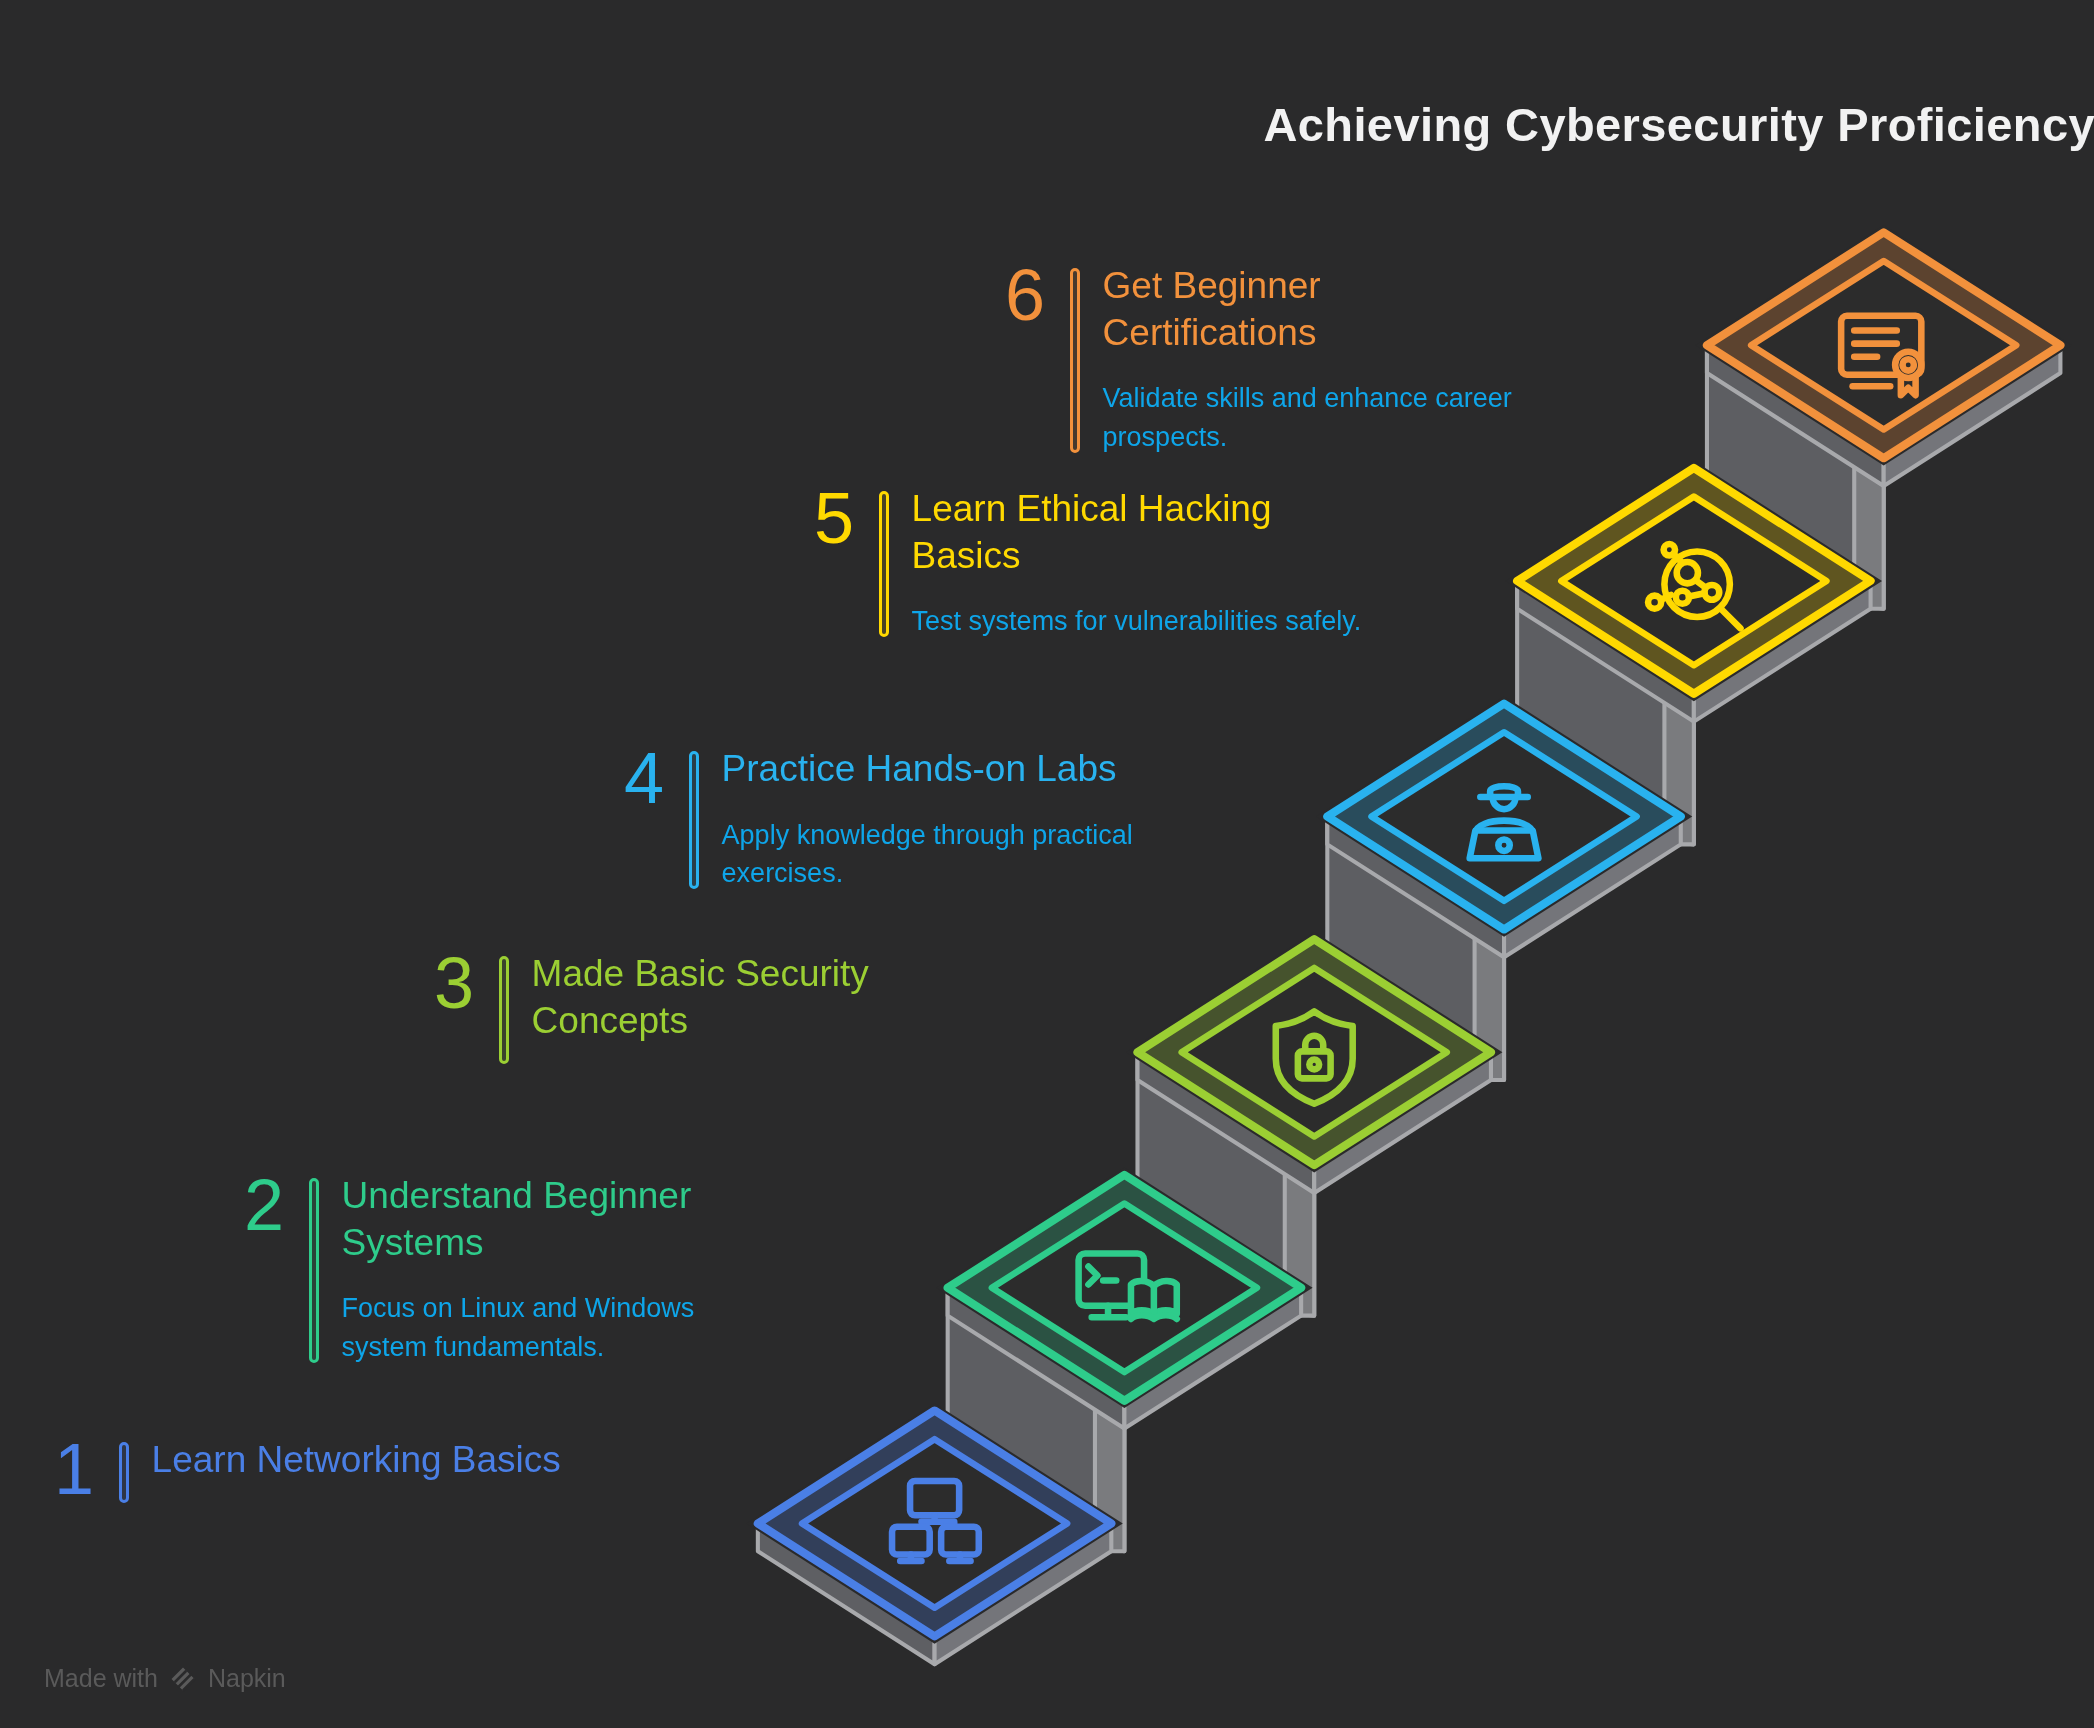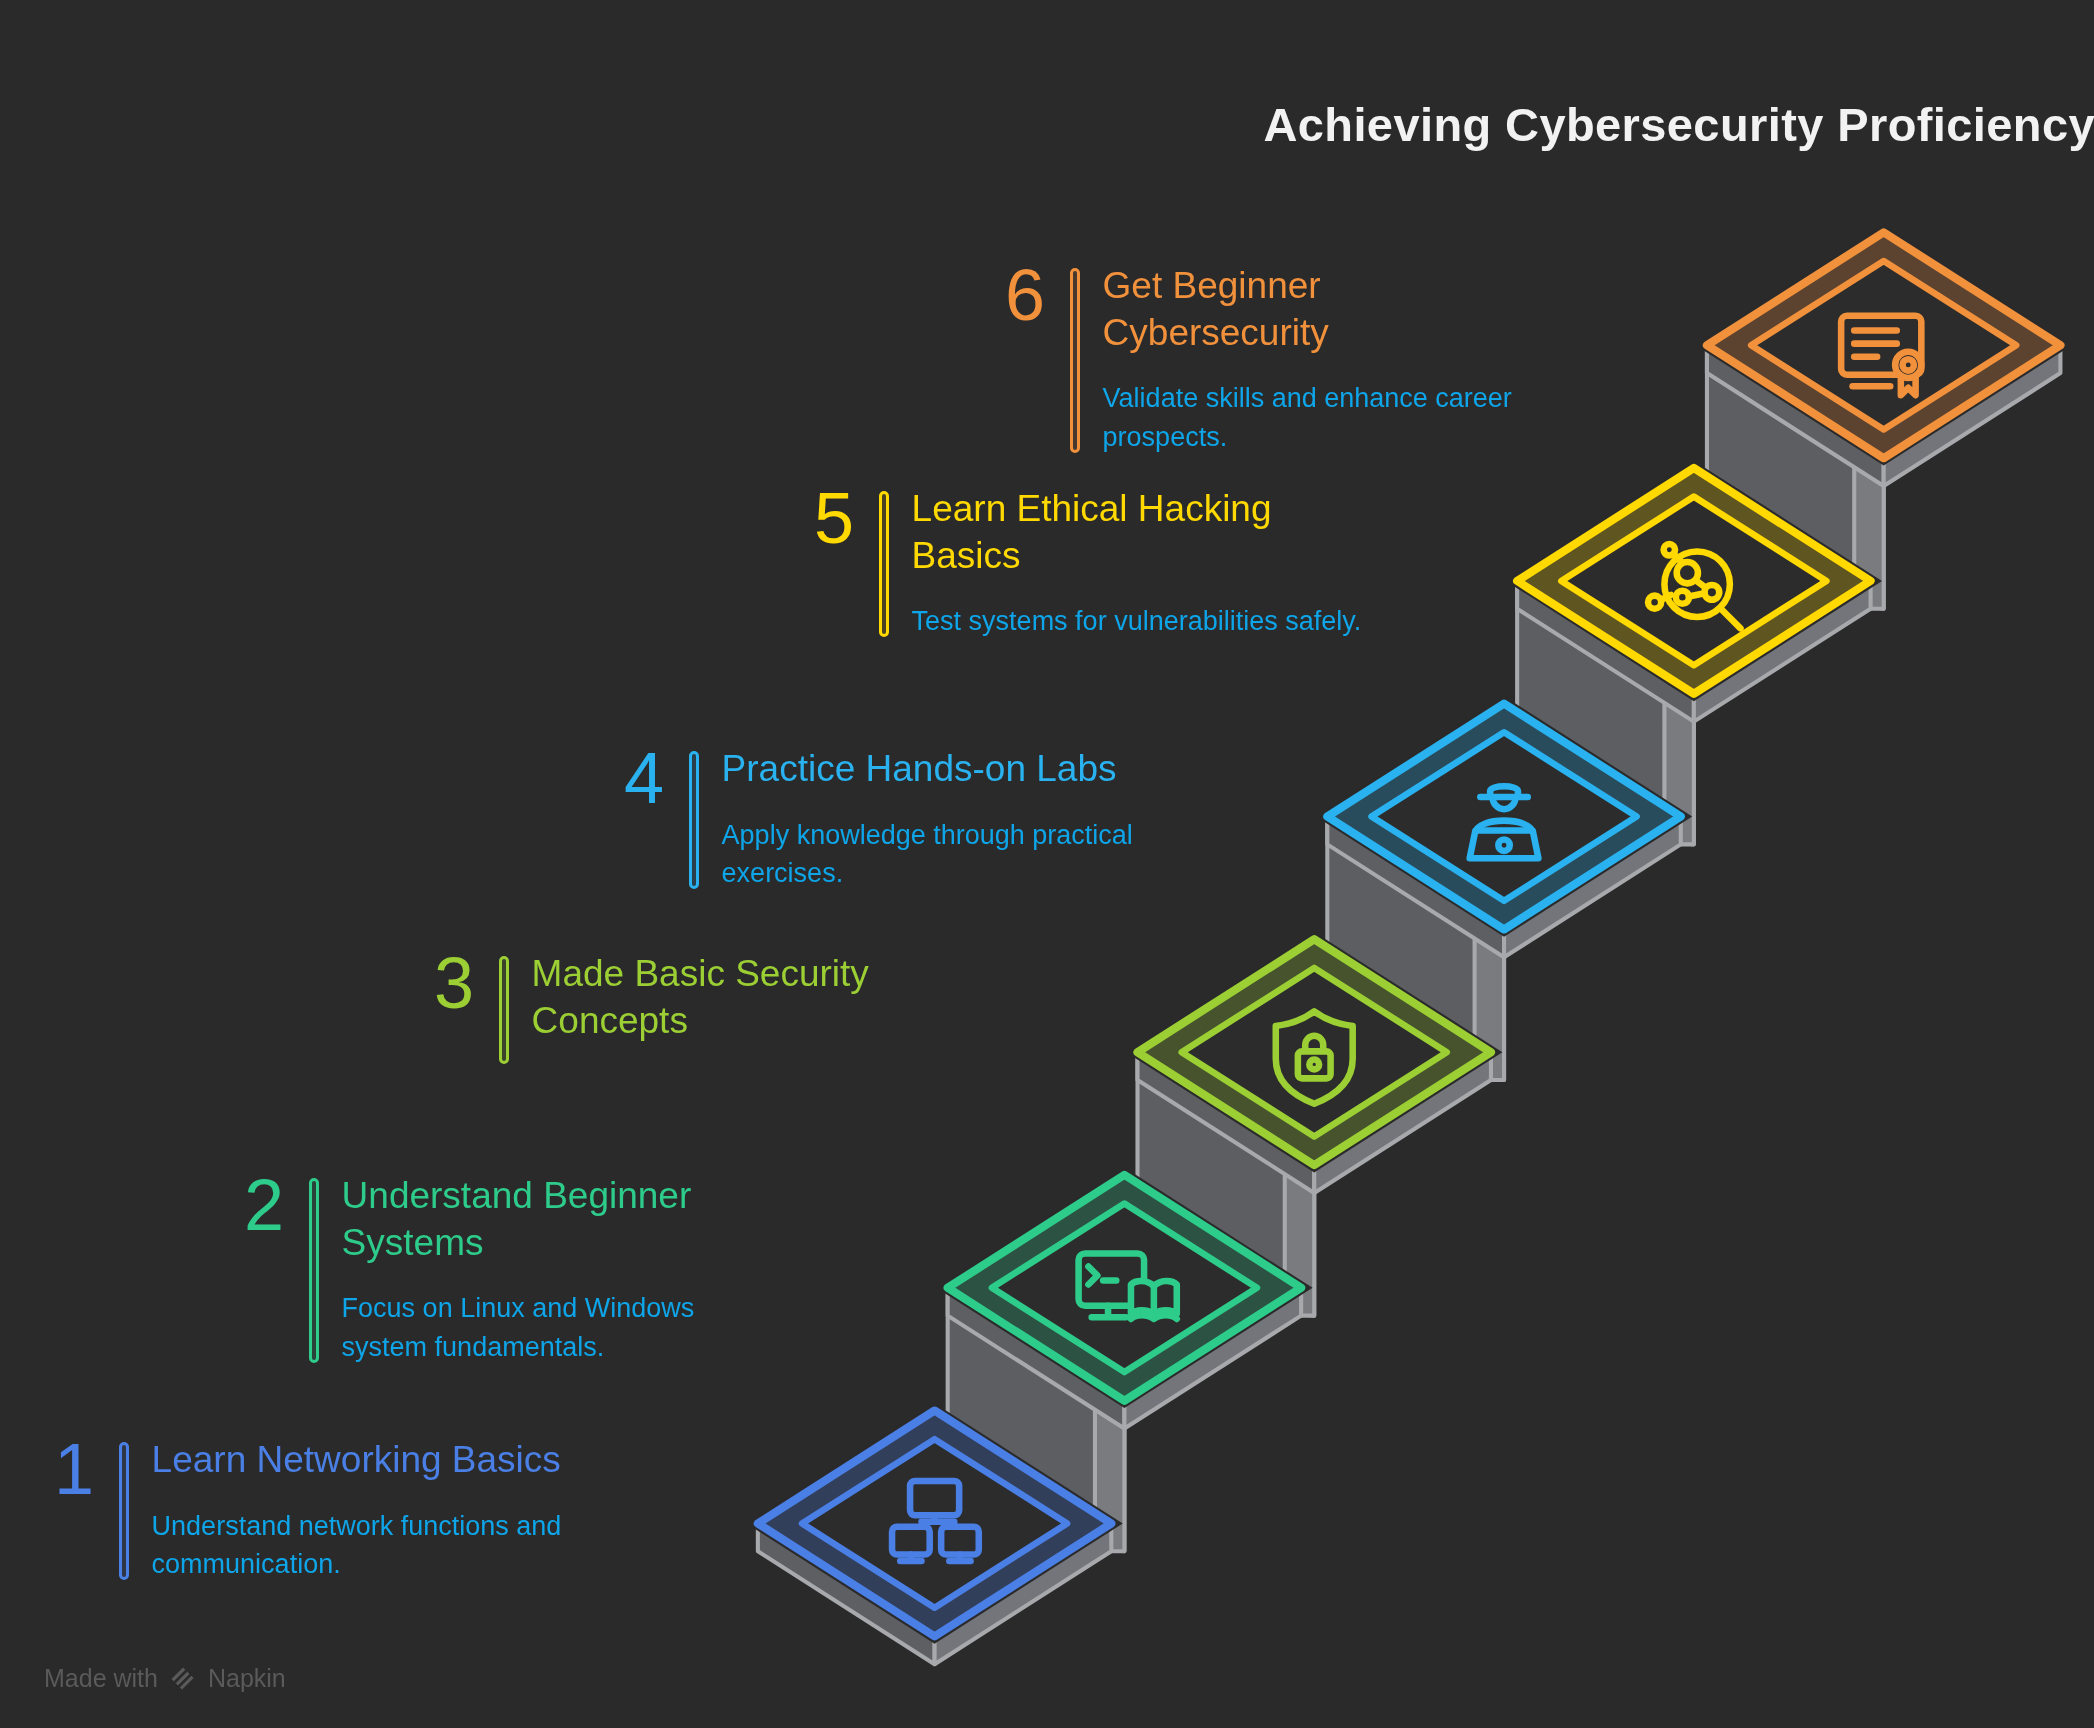--- a/index.html
+++ b/index.html
@@ -127,21 +127,20 @@
         </g>
       </g>
     </svg>
   <h1 class="page-title">Achieving Cybersecurity Proficiency</h1>
   <div id="steps-layer">
       <div class="step" style="left: 47px; top: 1437px;">
     <div class="num" style="color:#4a7fe6">1</div>
     <div class="bar" style="border-color:#4a7fe6;background:rgba(74,127,230,0.15)"></div>
     <div class="txt">
       <div class="stitle" style="color:#4a7fe6;max-width:573px">Learn Networking Basics</div>
-      <div class="sdesc" style="max-width:491px">Understand network functions and communication.</div>
     </div>
       </div>
       <div class="step" style="left: 237px; top: 1173px;">
     <div class="num" style="color:#2ecc8b">2</div>
     <div class="bar" style="border-color:#2ecc8b;background:rgba(46,204,139,0.15)"></div>
     <div class="txt">
       <div class="stitle" style="color:#2ecc8b;max-width:393px">Understand Beginner Systems</div>
       <div class="sdesc" style="max-width:378px">Focus on Linux and Windows system fundamentals.</div>
     </div>
       </div>
@@ -165,21 +164,21 @@
     <div class="bar" style="border-color:#ffd900;background:rgba(255,217,0,0.15)"></div>
     <div class="txt">
       <div class="stitle" style="color:#ffd900;max-width:417px">Learn Ethical Hacking Basics</div>
       <div class="sdesc" style="max-width:465px">Test systems for vulnerabilities safely.</div>
     </div>
       </div>
       <div class="step" style="left: 998px; top: 263px;">
     <div class="num" style="color:#f2913c">6</div>
     <div class="bar" style="border-color:#f2913c;background:rgba(242,145,60,0.15)"></div>
     <div class="txt">
-      <div class="stitle" style="color:#f2913c;max-width:295px">Get Beginner Cybersecurity</div>
+      <div class="stitle" style="color:#f2913c;max-width:295px">Get Beginner Certifications</div>
       <div class="sdesc" style="max-width:489px">Validate skills and enhance career prospects.</div>
     </div>
       </div>
     </div>
   <div class="watermark">
     <span>Made with</span>
     <svg width="28" height="28" viewBox="0 0 34 34">
       <path d="M17,3 L31,17 L17,31 L3,17 Z" fill="#5a5a5a"></path>
       <path d="M7,21 L21,7 M11,27 L27,11 M17,31 L31,17" stroke="#2a2a2b" stroke-width="3.2" fill="none"></path>
     </svg>

